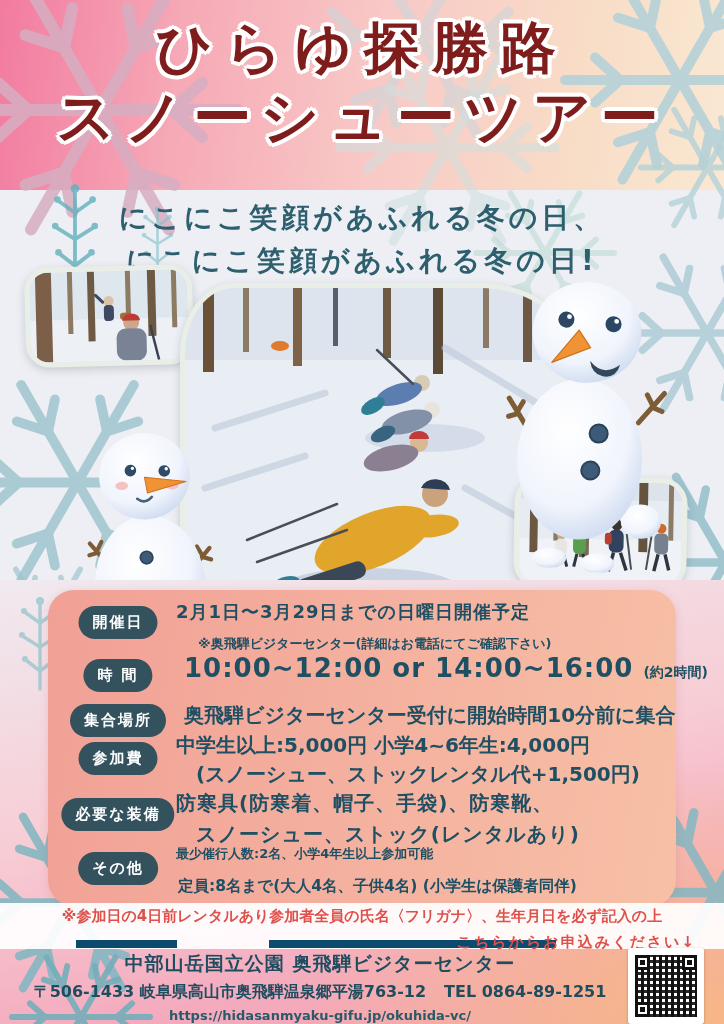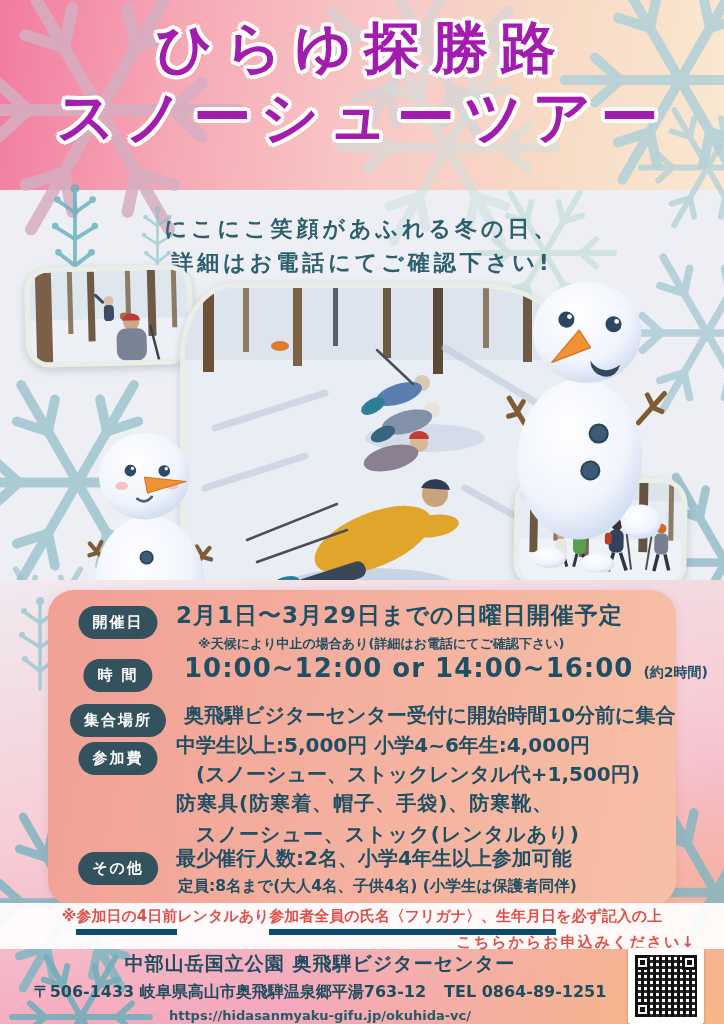--- a/index.html
+++ b/index.html
@@ -9,30 +9,30 @@
   }
   
   .flake{position:absolute;pointer-events:none;}
   
   .header{
     position:absolute;left:0;top:0;width:724px;height:190px;
     background:linear-gradient(97deg,#f27ba0 0%,#f6a9b6 25%,#f8c9c6 52%,#f8dcc6 78%,#fae8d2 100%);
   }
   .title{
     position:absolute;left:0;top:14px;width:724px;text-align:center;
-    color:#a21caf;font-weight:bold;line-height:1.22;
+    color:#7f1d1d;font-weight:bold;line-height:1.22;
     text-shadow:-3px -3px 0 #fff,3px -3px 0 #fff,-3px 3px 0 #fff,3px 3px 0 #fff,
                  0 -4px 0 #fff,0 4px 0 #fff,-4px 0 0 #fff,4px 0 0 #fff;
   }
   .title-line1{display:block;font-size:56px;letter-spacing:12px;}
   .title-line2{display:block;font-size:58px;letter-spacing:9px;}
   
   .subtitle{
-    position:absolute;left:0;top:212px;width:724px;text-align:center;
-    color:#2d5f6e;font-weight:bold;font-size:22px;letter-spacing:4px;line-height:1.55;
+    position:absolute;left:0;top:196px;width:724px;text-align:center;
+    color:#2d5f6e;font-weight:bold;font-size:28px;letter-spacing:4px;line-height:1.55;
   }
   
   .photo{position:absolute;border:5px solid #e9efe6;box-shadow:0 3px 8px rgba(60,70,90,.22);overflow:hidden;background:#e8edf3;}
   .photo svg{display:block;width:100%;height:100%;}
   .photo-a{left:25px;top:266px;width:158px;height:90px;border-radius:24px;transform:rotate(-1.5deg);}
   .photo-b{left:180px;top:283px;width:377px;height:360px;border-radius:54px 88px 70px 96px / 72px 58px 96px 70px;}
   .photo-c{left:514px;top:477px;width:163px;height:102px;border-radius:26px;transform:rotate(1deg);}
   .snowman{position:absolute;}
   .snowman svg{display:block;width:100%;height:100%;}
   .snowman-left{left:86px;top:418px;width:128px;height:248px;transform:rotate(-3deg);}
@@ -50,38 +50,38 @@
     background:linear-gradient(100deg,#f1a095 0%,#f4af9e 45%,#f7c0a6 100%);
     box-shadow:0 2px 10px rgba(180,90,90,.18);
   }
   .badge{
     position:absolute;left:70px;transform:translateX(-50%);
     background:#33525e;color:#fff;border-radius:22px;
     font-size:15px;font-weight:bold;letter-spacing:2px;
     padding:7px 14px;white-space:nowrap;
   }
   .itxt{position:absolute;color:#1f4f63;font-weight:bold;white-space:nowrap;}
-  .r0-badge{top:16px;}   .r0-l1{left:128px;top:10px;font-size:23px;letter-spacing:1px;}
+  .r0-badge{top:16px;}   .r0-l1{left:128px;top:10px;font-size:18px;letter-spacing:1px;}
                          .r0-l2{left:150px;top:45px;font-size:13px;}
   .r1-badge{top:69px;}   .r1-l1{left:136px;top:63px;font-size:26px;letter-spacing:1px;text-align:right;}
                          .r1-small{font-size:14px;letter-spacing:0;}
   .r2-badge{top:114px;}  .r2-l1{left:136px;top:112px;font-size:20px;}
   .r3-badge{top:152px;}  .r3-l1{left:128px;top:142px;font-size:20px;}
                          .r3-l2{left:148px;top:171px;font-size:20px;}
   .r4-badge{top:208px;}  .r4-l1{left:128px;top:200px;font-size:20px;letter-spacing:1px;}
                          .r4-l2{left:148px;top:231px;font-size:20px;letter-spacing:1px;}
-  .r5-badge{top:262px;}  .r5-l1{left:128px;top:255px;font-size:20px;}
+  .r5-badge{top:262px;}  .r5-l1{left:128px;top:255px;font-size:13px;}
                          .r5-l2{left:130px;top:286px;font-size:15.5px;}
   
   .note-band{
     position:absolute;left:0;top:903px;width:724px;height:46px;
     background:rgba(255,255,255,.92);
   }
   .note-l1{position:absolute;left:0;top:4px;width:724px;text-align:center;color:#e0504a;font-weight:bold;font-size:15px;white-space:nowrap;}
-  .note-l1 .u{border-bottom:6px solid #0c4a6e;padding-bottom:4px;}
+  .note-l1 .u{border-bottom:8px solid #0c4a6e;padding-bottom:15px;}
   .note-l2{position:absolute;right:28px;top:30px;color:#e0504a;font-weight:bold;font-size:15px;letter-spacing:2px;}
   
   .footer{position:absolute;left:0;top:949px;width:640px;text-align:center;color:#1e4d5f;}
   .footer-org{font-size:19px;font-weight:bold;letter-spacing:1px;margin-top:2px;}
   .footer-addr{font-size:16px;font-weight:bold;margin-top:5px;}
   .footer-tel{margin-left:18px;}
   .footer-url{font-size:13px;font-weight:bold;margin-top:5px;color:#2a5a6a;}
   
   .qr{position:absolute;right:20px;top:948px;width:76px;height:76px;background:#fff;border-radius:3px;
       display:flex;align-items:center;justify-content:center;box-shadow:0 1px 3px rgba(0,0,0,.25);}
@@ -192,21 +192,21 @@
     </svg>
   <svg class="flake" style="left:618px;top:455px;width:215px;height:215px;color:#8fbdc8;opacity:.8">
       <use href="#flake"></use>
     </svg>
   <svg class="flake" style="left:-22px;top:555px;width:140px;height:140px;color:#9fc5ce;opacity:.7">
       <use href="#flake"></use>
     </svg>
 
   <div class="subtitle">
     <div>にこにこ笑顔があふれる冬の日、</div>
-    <div>詳細はお電話にてご確認下さい!</div>
+    <div>にこにこ笑顔があふれる冬の日!</div>
   </div>
 
   <div class="photo photo-a">
     <svg viewBox="0 0 158 90">
       <rect width="158" height="90" fill="#dfe7ee"></rect>
       <rect y="48" width="158" height="42" fill="#edf1f6"></rect>
       <rect x="6" y="0" width="16" height="90" fill="#7b5f49"></rect>
       <rect x="38" y="0" width="5" height="62" fill="#8d7a63"></rect>
       <rect x="58" y="0" width="7" height="70" fill="#6e5a44"></rect>
       <rect x="96" y="0" width="5" height="55" fill="#8d7a63"></rect>
@@ -363,32 +363,33 @@
   <svg class="flake" style="left:6px;top:942px;width:150px;height:150px;color:#74aeba;opacity:.9">
       <use href="#flake"></use>
     </svg>
   <svg class="flake" style="left:-10px;top:595px;width:100px;height:100px;color:#8fc2cb;opacity:.7">
       <use href="#dotflake"></use>
     </svg>
 
   <div class="panel">
     <span class="badge r0-badge">開催日</span>
     <span class="itxt r0-l1">2月1日〜3月29日までの日曜日開催予定</span>
-    <span class="itxt r0-l2">※天候により中止の場合あり(詳細はお電話にてご確認下さい)</span>
+    <span class="itxt r0-l2">※奥飛騨ビジターセンター(詳細はお電話にてご確認下さい)</span>
 
     <span class="badge r1-badge">時 間</span>
     <span class="itxt r1-l1"><span>10:00~12:00  or  14:00~16:00</span>  <span class="r1-small">(約2時間)</span></span>
 
     <span class="badge r2-badge">集合場所</span>
     <span class="itxt r2-l1">奥飛騨ビジターセンター受付に開始時間10分前に集合</span>
 
     <span class="badge r3-badge">参加費</span>
     <span class="itxt r3-l1">中学生以上:5,000円  小学4~6年生:4,000円</span>
     <span class="itxt r3-l2">(スノーシュー、ストックレンタル代+1,500円)</span>
 
+    <span class="badge r4-badge">必要な装備</span>
     <span class="itxt r4-l1">防寒具(防寒着、帽子、手袋)、防寒靴、</span>
     <span class="itxt r4-l2">スノーシュー、ストック(レンタルあり)</span>
 
     <span class="badge r5-badge">その他</span>
     <span class="itxt r5-l1">最少催行人数:2名、小学4年生以上参加可能</span>
     <span class="itxt r5-l2">定員:8名まで(大人4名、子供4名)   (小学生は保護者同伴)</span>
   </div>
 
   <div class="note-band">
     <div class="note-l1"><span>※</span><span class="u">参加日の4日前</span><span>レンタルあり</span><span class="u">参加者全員の氏名〈フリガナ〉、生年月日</span><span>を必ず記入の上</span></div>

